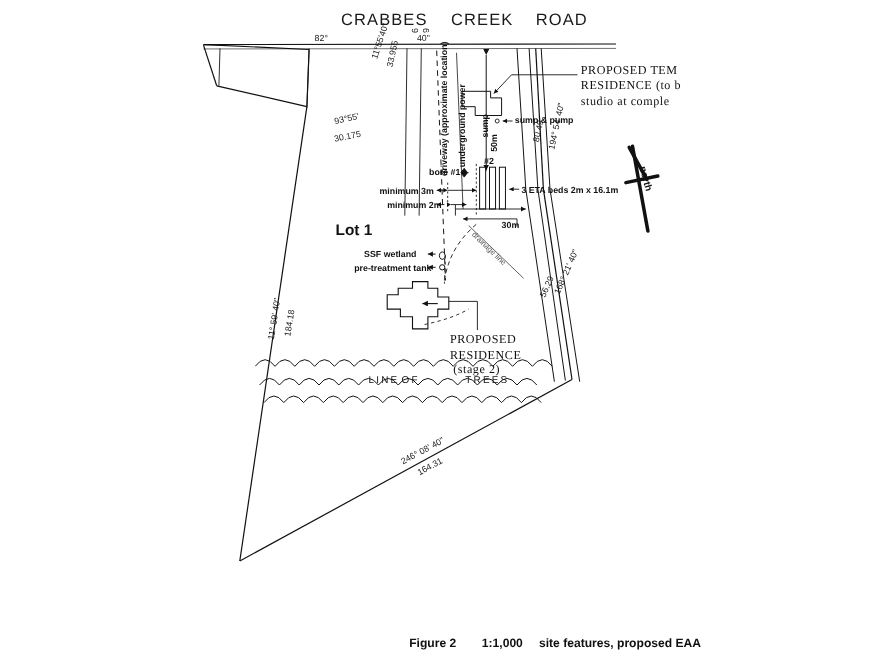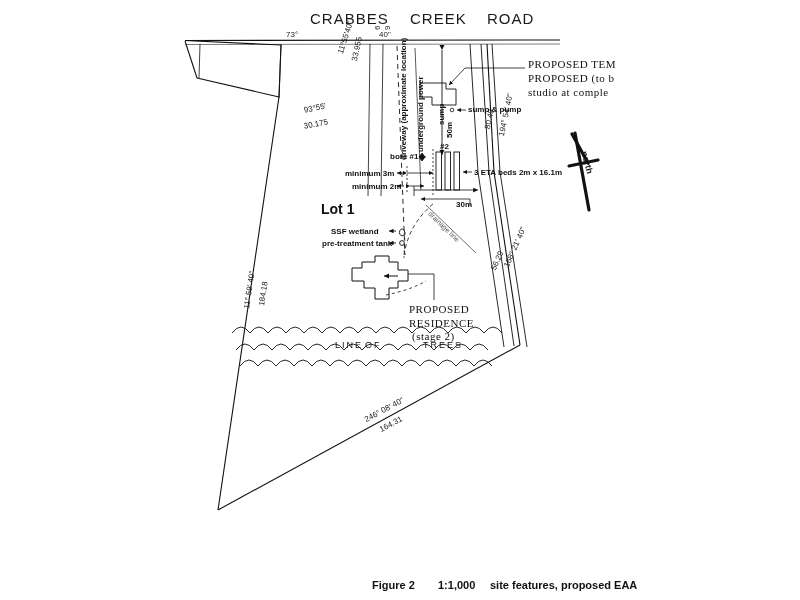--- a/index.html
+++ b/index.html
@@ -198,21 +198,21 @@
       <path d="M575,133 L589,210"></path>
       <path d="M572,134 L588,163"></path>
       <path d="M569,166 L598,160"></path>
     </g>
   </svg>
 
   <div class="txt road-title" style="left:310px;top:10px;">CRABBES</div>
   <div class="txt road-title" style="left:410px;top:10px;">CREEK</div>
   <div class="txt road-title" style="left:487px;top:10px;">ROAD</div>
 
-  <div class="txt bearing" style="left:286px;top:30px;">73°</div>
+  <div class="txt bearing" style="left:286px;top:30px;">82°</div>
   <div class="txt dist" style="left:379px;top:30px;">40"</div>
   <div class="txt bearing" style="left:383px;top:30px;transform:rotate(-90deg);transform-origin:left top;">9</div>
   <div class="txt dist" style="left:373px;top:30px;transform:rotate(-90deg);transform-origin:left top;">6</div>
 
   <div class="txt bearing" style="left:336px;top:52px;transform:rotate(-72deg);transform-origin:left top;">11°55'40"</div>
   <div class="txt dist" style="left:350px;top:60px;transform:rotate(-78deg);transform-origin:left top;">33.955</div>
   <div class="txt bearing" style="left:303px;top:106px;transform:rotate(-12deg);transform-origin:left top;">93°55'</div>
   <div class="txt dist" style="left:303px;top:122px;transform:rotate(-11deg);transform-origin:left top;">30.175</div>
 
   <div class="txt bearing" style="left:497px;top:135px;transform:rotate(-78deg);transform-origin:left top;">194° 54' 40"</div>
@@ -220,33 +220,33 @@
 
   <div class="txt bearing" style="left:502px;top:265px;transform:rotate(-66deg);transform-origin:left top;">168° 21' 40"</div>
   <div class="txt dist" style="left:489px;top:268px;transform:rotate(-66deg);transform-origin:left top;">56.29</div>
 
   <div class="txt bearing" style="left:242px;top:308px;transform:rotate(-81deg);transform-origin:left top;">11° 59' 40"</div>
   <div class="txt dist" style="left:257px;top:305px;transform:rotate(-81deg);transform-origin:left top;">184.18</div>
 
   <div class="txt bearing" style="left:363px;top:416px;transform:rotate(-28deg);transform-origin:left top;">246° 08' 40"</div>
   <div class="txt dist" style="left:378px;top:426px;transform:rotate(-28deg);transform-origin:left top;">164.31</div>
 
-  <div class="txt lot-label" style="left:321px;top:201px;">Lot 1</div>
+  <div class="txt lot-label" style="left:305px;top:201px;">Lot 1</div>
 
   <div class="txt vert" style="left:399px;top:160px;transform:rotate(-90deg);transform-origin:left top;">driveway (approximate location)</div>
 
   <div class="txt vert" style="left:416px;top:152px;transform:rotate(-90deg);transform-origin:left top;">underground power</div>
 
   <div class="txt dimtxt" style="left:437px;top:125px;transform:rotate(-90deg);transform-origin:left top;">sump</div>
   <div class="txt dimtxt" style="left:445px;top:138px;transform:rotate(-90deg);transform-origin:left top;">50m</div>
 
   <div class="txt ann" style="left:468px;top:105px;">sump &amp; pump</div>
 
   <div class="txt hand-big" style="left:528px;top:58px;">PROPOSED TEM</div>
-  <div class="txt hand-big" style="left:528px;top:72px;">PROPOSED (to b</div>
+  <div class="txt hand-big" style="left:528px;top:72px;">RESIDENCE (to b</div>
   <div class="txt hand-big" style="left:528px;top:86px;">studio at comple</div>
 
   <div class="txt ann" style="left:390px;top:152px;">bore #1</div>
   <div class="txt ann" style="left:440px;top:142px;">#2</div>
 
   <div class="txt ann" style="left:345px;top:169px;text-align:right;">minimum 3m</div>
   <div class="txt ann" style="left:352px;top:182px;">minimum 2m</div>
 
   <div class="txt ann" style="left:474px;top:168px;">3 ETA beds 2m x 16.1m</div>
 

